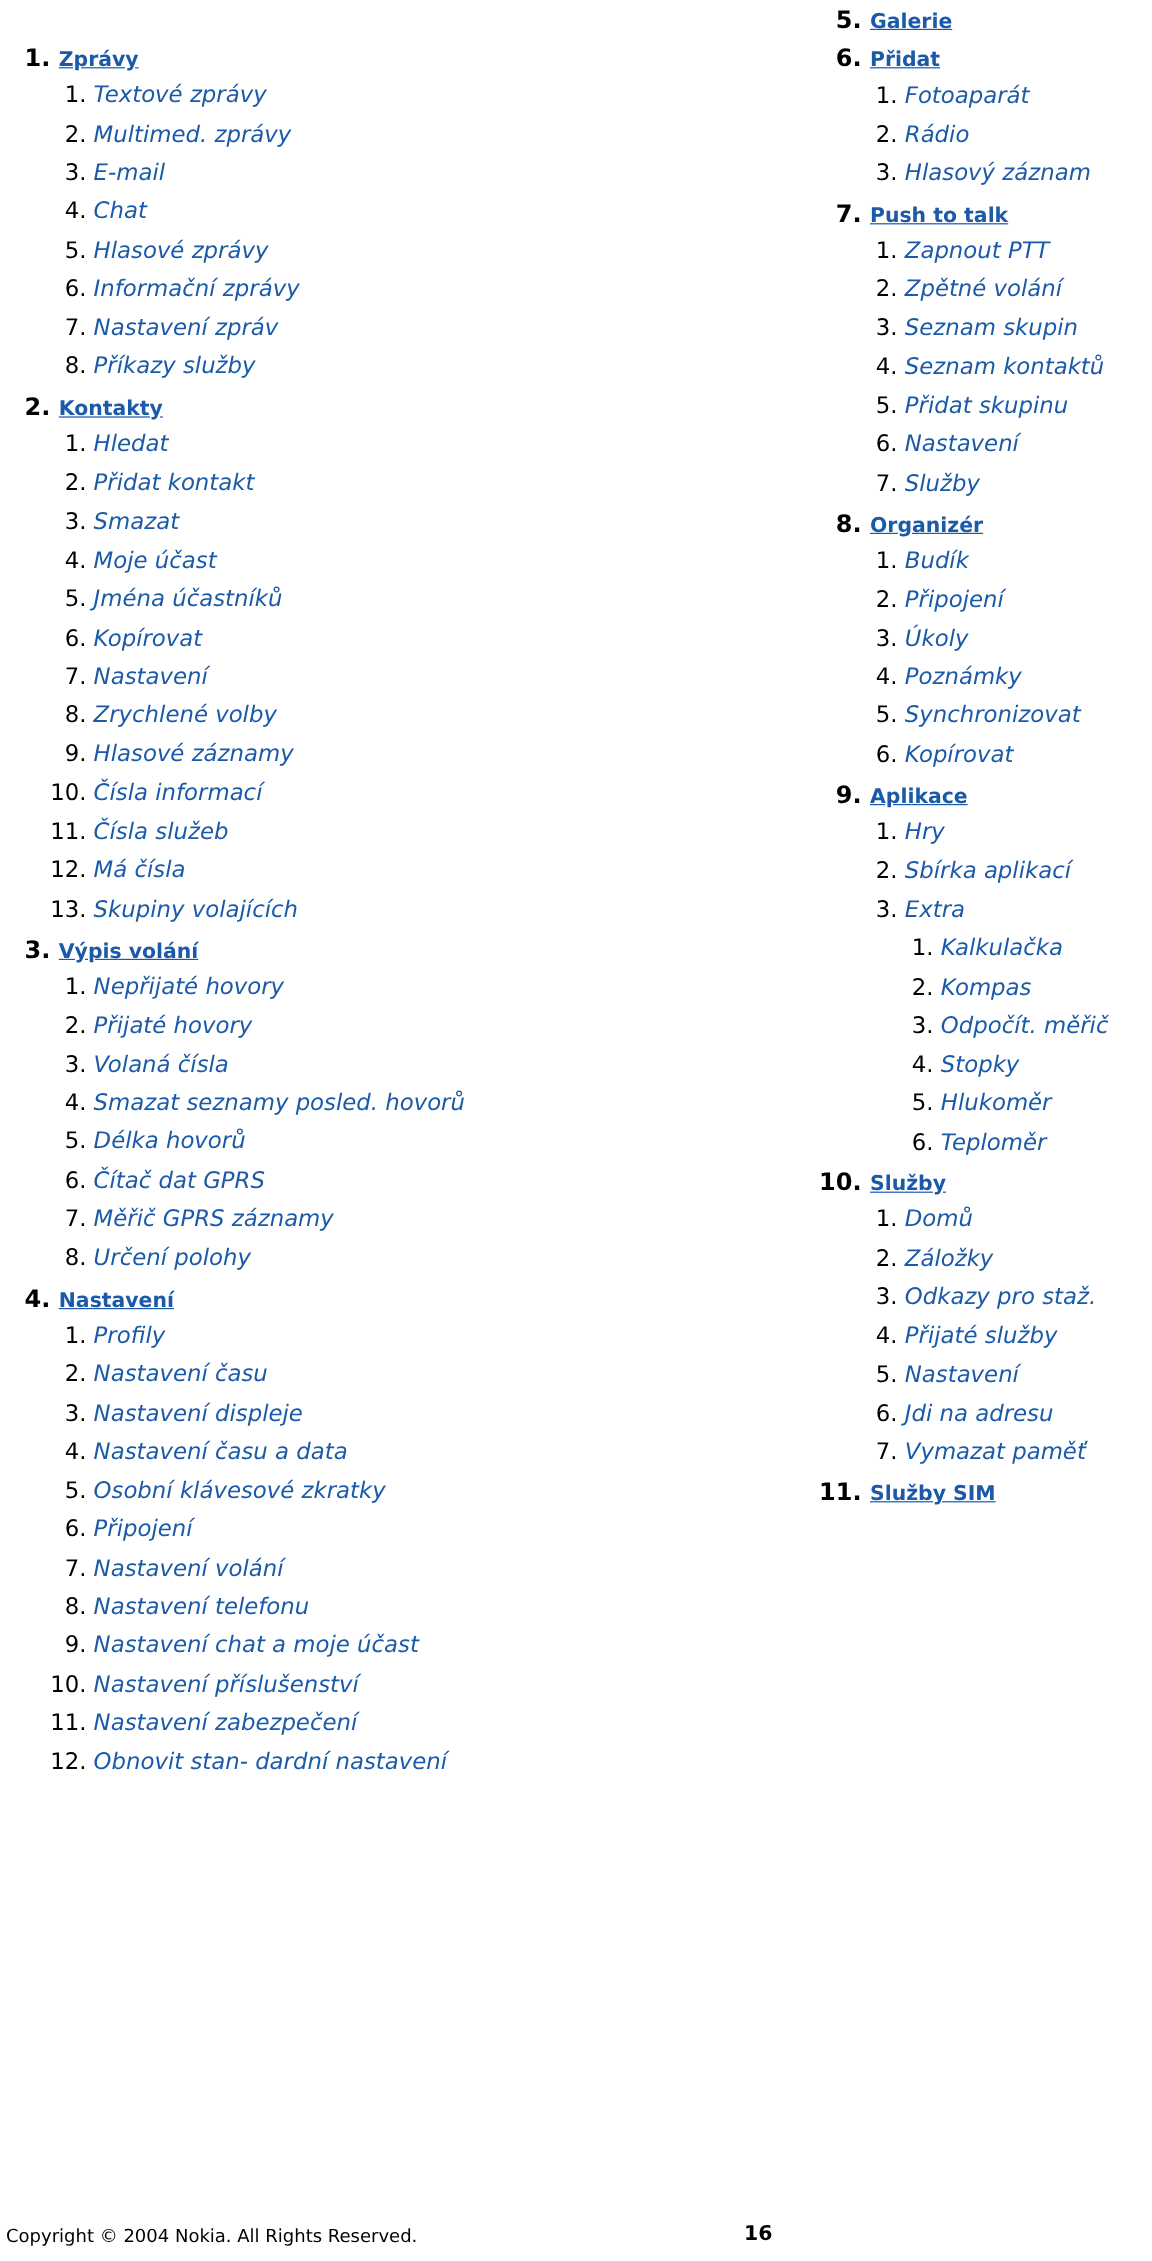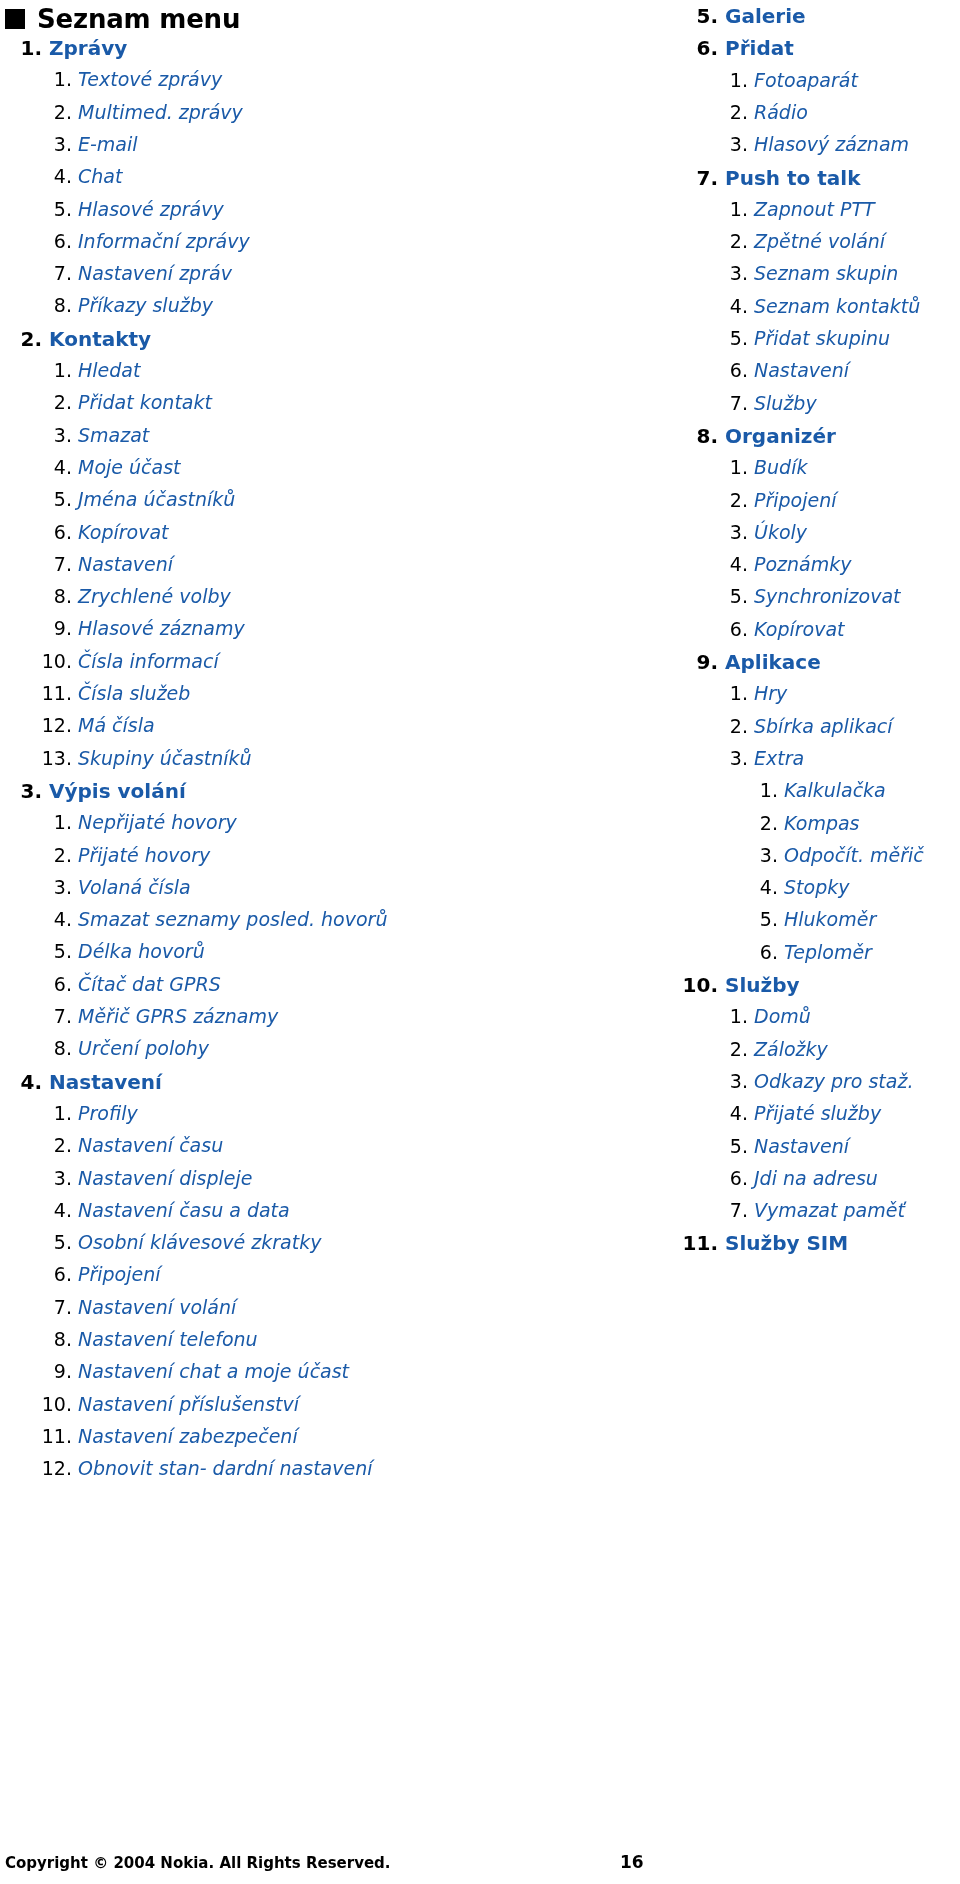--- a/index.html
+++ b/index.html
@@ -69,21 +69,21 @@
     flex: 0 0 auto;
     font-style: normal;
   }
   .label {
     flex: 0 0 auto;
     color: #1a5aa8;
   }
 
   
   .lvl1 .num   { font-weight: bold; font-size: 20px; }
-  .lvl1 .label { font-weight: bold; font-style: normal; font-size: 20px; padding-left: 7px; }
+  .lvl1 .label { font-weight: bold; font-style: normal; font-size: 17px; padding-left: 7px; text-decoration: underline; }
 
   
   .lvl2 .num   { font-weight: normal; font-size: 19px; }
   .lvl2 .label { font-weight: normal; font-style: italic; font-size: 19px; padding-left: 6px; }
 
   
   .lvl3 .num   { font-weight: normal; font-size: 19px; }
   .lvl3 .label { font-weight: normal; font-style: italic; font-size: 19px; padding-left: 6px; }
 
   
@@ -106,42 +106,38 @@
     left: 0;
     right: 0;
     bottom: 0;
     height: 40px;
   }
   .copyright {
     position: absolute;
     left: 5px;
     bottom: 12px;
     font-size: 15px;
-    font-weight: bold;
+    font-weight: normal;
     color: #000000;
     white-space: nowrap;
   }
   .pagenum {
     position: absolute;
     left: 620px;
     bottom: 12px;
     font-size: 17px;
     font-weight: bold;
     color: #000000;
   }
 </style>
 </head>
 <body>
 
 <div class="page">
 
-  <div class="heading">
-    <span class="heading-bullet"></span>
-    <span class="heading-title">Seznam menu</span>
-  </div>
 
   <div class="col col-left" id="col-left">
       <div class="row lvl1" style="top: 36px;">
         <span class="num">1.</span>
         <span class="label">Zprávy</span>
       </div>
       <div class="row lvl2" style="top: 68.3px;">
         <span class="num">1.</span>
         <span class="label">Textové zprávy</span>
       </div>
@@ -220,21 +216,21 @@
       <div class="row lvl2" style="top: 682px;">
         <span class="num">11.</span>
         <span class="label">Čísla služeb</span>
       </div>
       <div class="row lvl2" style="top: 714.3px;">
         <span class="num">12.</span>
         <span class="label">Má čísla</span>
       </div>
       <div class="row lvl2" style="top: 746.6px;">
         <span class="num">13.</span>
-        <span class="label">Skupiny účastníků</span>
+        <span class="label">Skupiny volajících</span>
       </div>
       <div class="row lvl1" style="top: 778.9px;">
         <span class="num">3.</span>
         <span class="label">Výpis volání</span>
       </div>
       <div class="row lvl2" style="top: 811.2px;">
         <span class="num">1.</span>
         <span class="label">Nepřijaté hovory</span>
       </div>
       <div class="row lvl2" style="top: 843.5px;">

